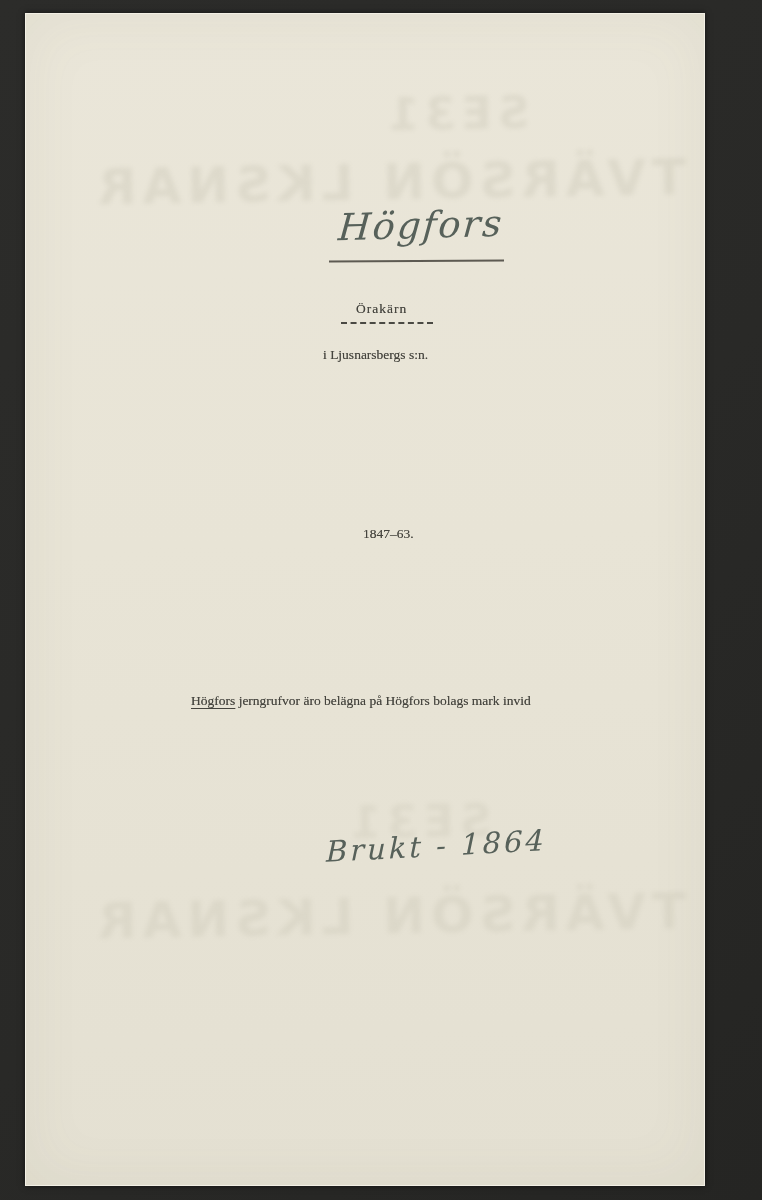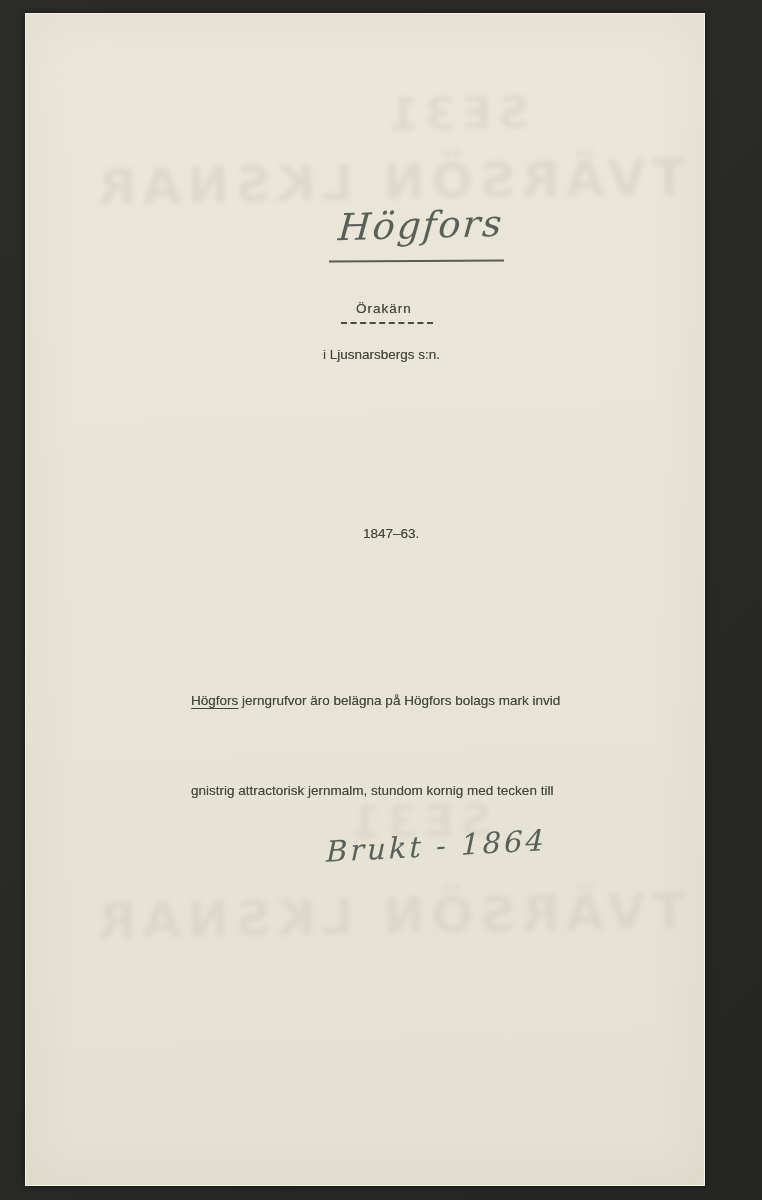--- a/index.html
+++ b/index.html
@@ -72,21 +72,21 @@
   .hw-note {
     left: 300px; top: 815px;
     font-size: 29px;
     transform: rotate(-3deg) skewX(-4deg);
     letter-spacing: 3px;
   }
 
   
   .typed {
     position: absolute;
-    font-family: Liberation Sans, sans-serif;
+    font-family: Liberation Serif, serif;
     font-size: 13.5px;
     color: #45443e;
     white-space: pre;
     text-shadow: 0 0 0.5px rgba(69,68,62,0.6);
   }
   .heading       { left: 330px; top: 287px; letter-spacing: 1px; }
   .heading-underline {
     position: absolute;
     left: 315px; top: 308px;
     width: 92px; height: 0;
@@ -117,19 +117,18 @@
 
     <div class="typed subheading">i Ljusnarsbergs s:n.</div>
 
     <div class="typed intro">
     </div>
 
     <div class="typed daterange">1847–63.</div>
 
     <div class="typed bodytext">
       <div><span class="u">Högfors</span><span> jerngrufvor äro belägna på Högfors bolags mark invid</span></div>
-      <div>gnistrig attractorisk jernmalm, stundom kornig med tecken till</div>
     </div>
 
     <div class="hw hw-note">Brukt - 1864</div>
 
   </div>
 </div>
 
 </body></html>

